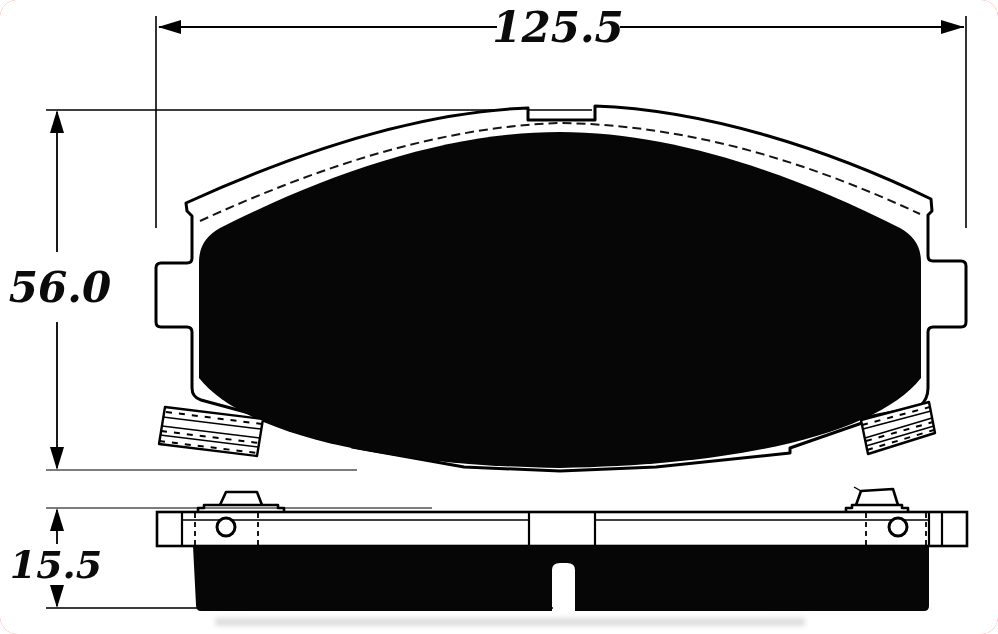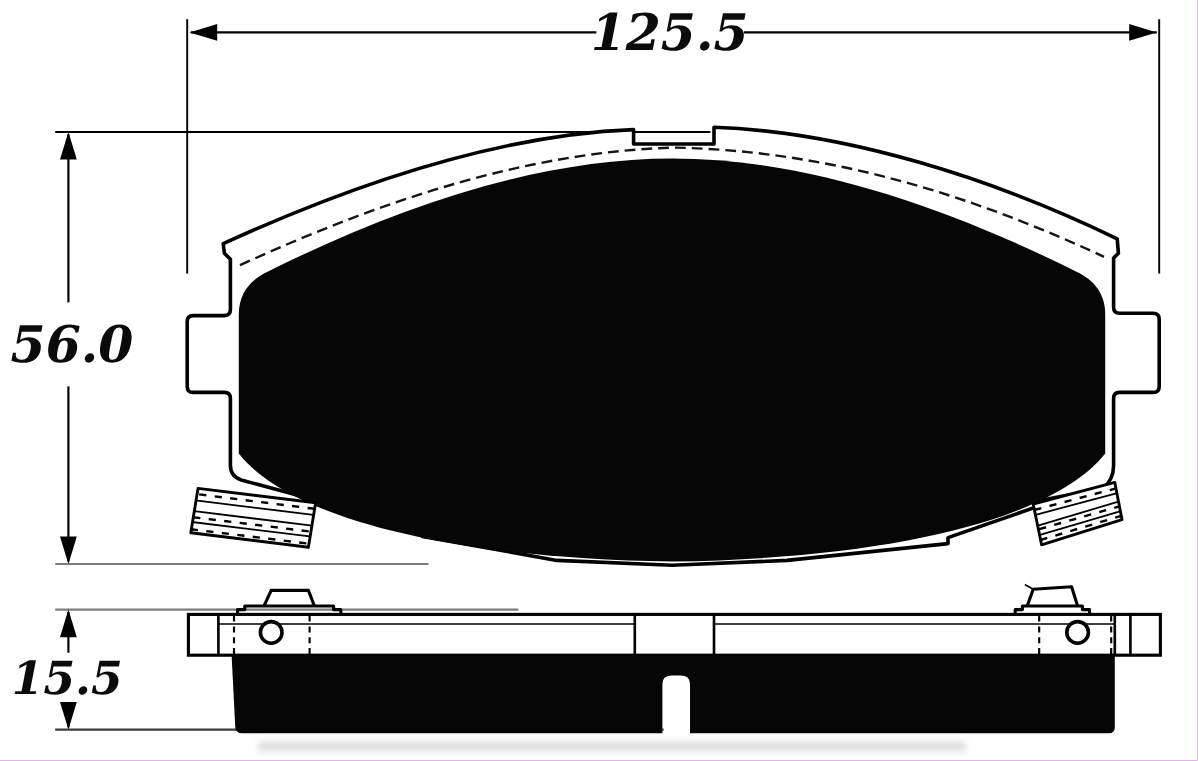--- a/index.html
+++ b/index.html
@@ -1,21 +1,22 @@
 <!DOCTYPE html>
 <html><head>
 <meta charset="utf-8">
 <style>
   html,body{margin:0;padding:0;background:#ffffff;}
   .canvas{
     position:relative;
     width:998px;height:634px;
-    background:#a21caf;
+    background:#ef4444;
     overflow:hidden;
     font-family:"DejaVu Serif", serif;
+    border-radius:17px;
   }
   svg{position:absolute;left:0;top:0;}
   .dim-text{
     font-family:"DejaVu Serif", serif;
     font-weight:bold;
     font-style:italic;
     fill:#0b0b0b;
   }
   .outline{fill:#ffffff;stroke:#000000;stroke-width:3;stroke-linejoin:round;}
   .thin{stroke:#000000;stroke-width:1.6;fill:none;}

